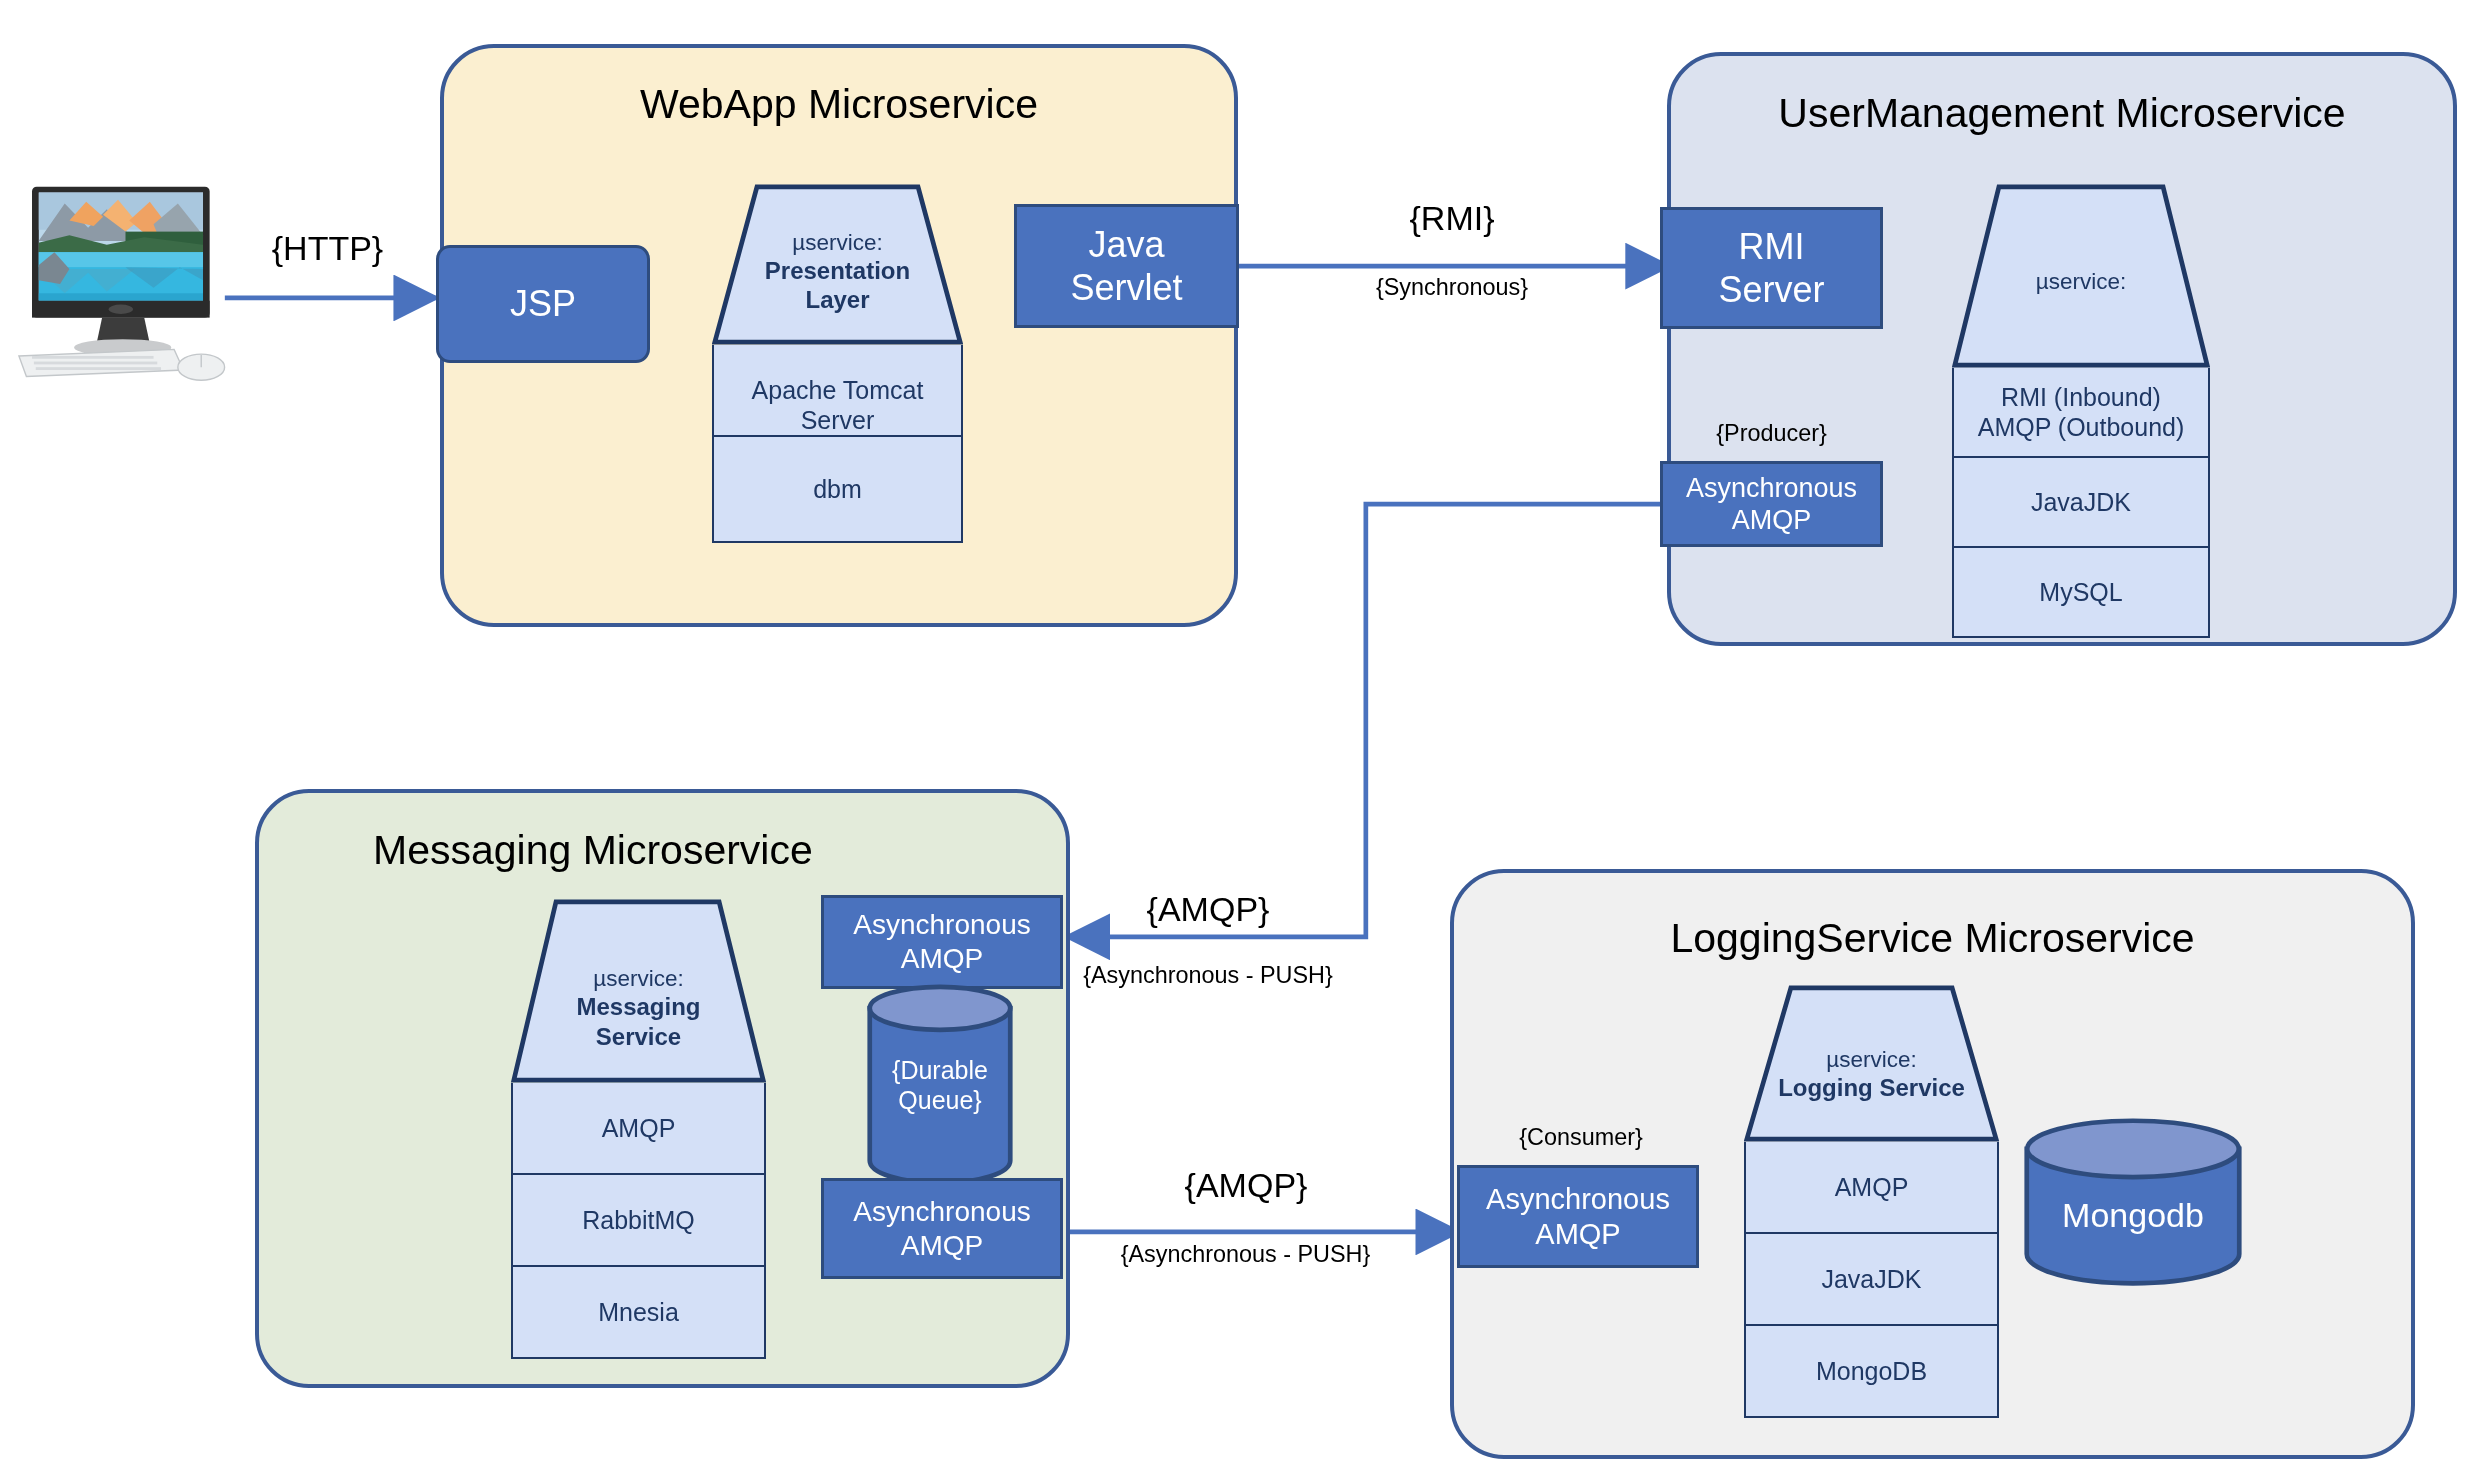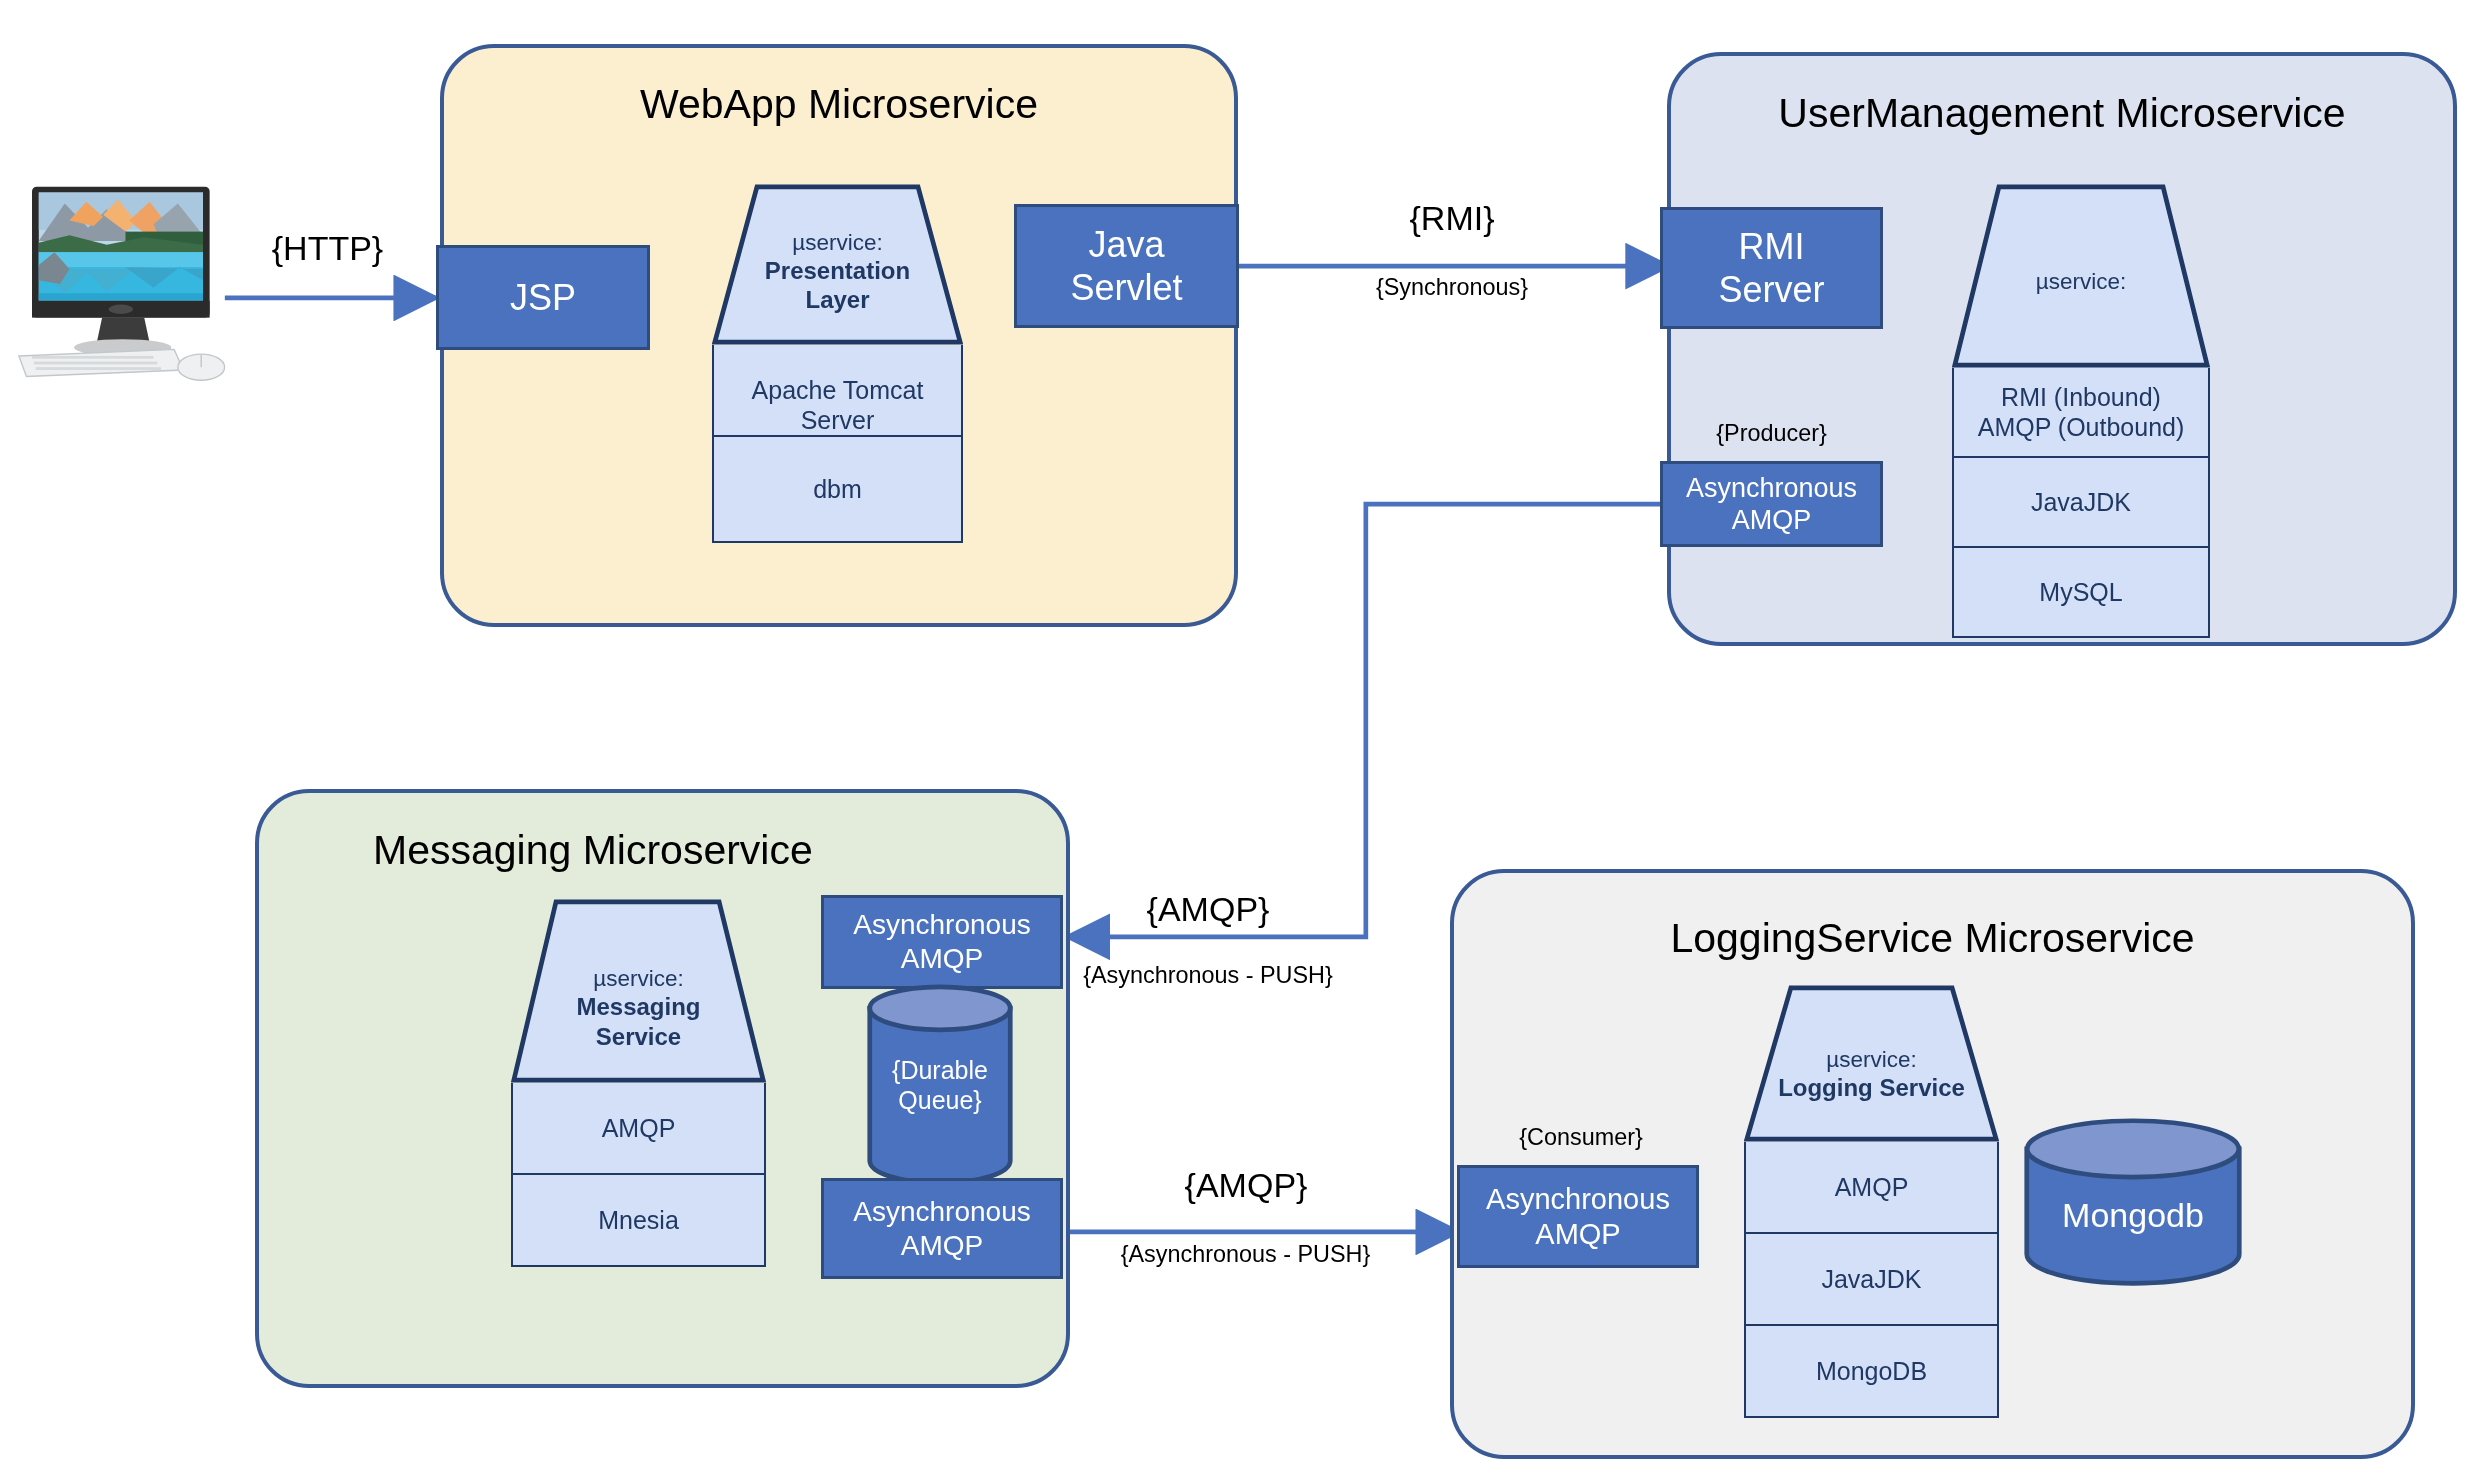--- a/index.html
+++ b/index.html
@@ -221,21 +221,21 @@
 
       <ellipse cx="201" cy="197" rx="25" ry="14" fill="#eef0f1" stroke="#c3c7ca" stroke-width="1.5"></ellipse>
       <line x1="201" y1="184" x2="201" y2="197" stroke="#c3c7ca" stroke-width="1.5"></line>
     </svg>
   </div>
 
   <div class="panel" style="left:440px; top:44px; width:798px; height:583px; background:#FBEFD0;">
     <div class="panel-title" style="top:33px;">WebApp Microservice</div>
   </div>
 
-  <div class="endpoint" style="left:436px; top:245px; width:214px; height:105px; font-size:36px;">
+  <div class="endpoint" style="left:436px; top:245px; width:214px; height:118px; font-size:36px;border-radius:14px;">
     <span>JSP</span>
   </div>
 
   <div class="endpoint" style="left:1014px; top:204px; width:225px; height:124px; font-size:36px; white-space:pre-line;justify-content:center;">
     <span style="white-space:pre-line;">Java
 Servlet</span>
   </div>
 
   <div class="stack" style="left:712px; top:184px; width:251px;">
     <div class="stack-cap" style="height:161px;">
@@ -327,20 +327,23 @@
       <div class="stack-cap-text" style="transform:translateY(-30%);">
         <span class="cap-mu">µservice:</span>
         <span class="cap-name" style="white-space:pre-line;">Messaging
 Service</span>
       </div>
     </div>
     <div class="stack-row" style="height:92px;">
       <span>AMQP</span>
     </div>
     <div class="stack-row" style="height:92px;">
+      <span>RabbitMQ</span>
+    </div>
+    <div class="stack-row" style="height:92px;">
       <span>Mnesia</span>
     </div>
   </div>
 
   <div class="panel" style="left:1450px; top:869px; width:965px; height:590px; background:#F0F0F0;">
     <div class="panel-title" style="top:42px;">LoggingService Microservice</div>
   </div>
 
   <div class="tag" style="left:1459px; top:1124px; width:244px;">{Consumer}</div>
 

